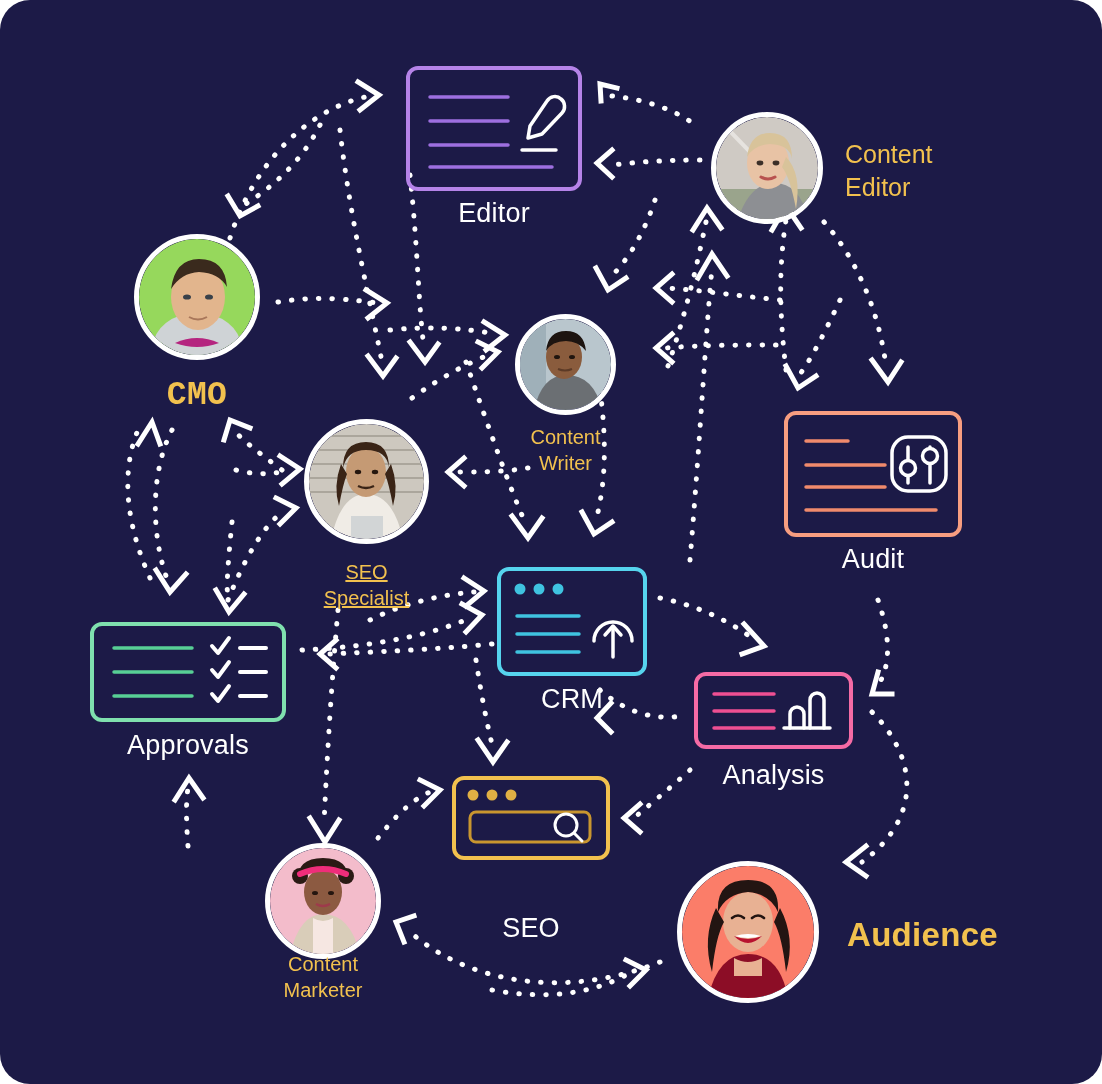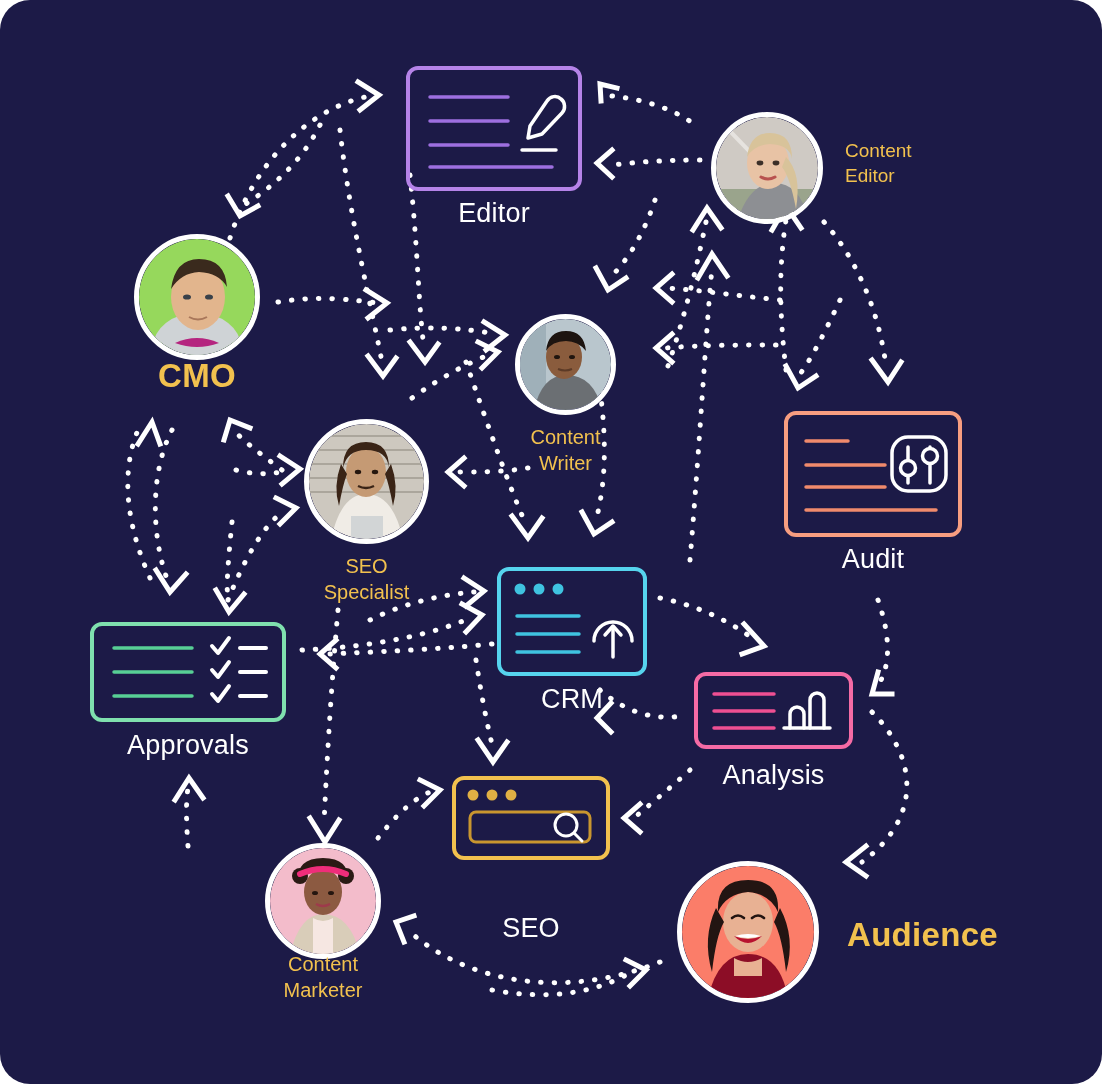--- a/index.html
+++ b/index.html
@@ -426,41 +426,41 @@
           <path d="M30,112 Q58,92 86,112 L86,120 L30,120 Z" fill="#cfd3d6"></path>
           <path d="M36,104 Q58,94 80,104 Q58,112 36,104 Z" fill="#b5257f"></path>
           <ellipse cx="59" cy="58" rx="27" ry="33" fill="#e2b58d"></ellipse>
           <path d="M32,50 Q36,20 60,20 Q86,20 88,48 Q80,34 60,33 Q42,34 32,50 Z" fill="#3a2a1d"></path>
           <ellipse cx="48" cy="58" rx="4" ry="2.6" fill="#39414a"></ellipse>
           <ellipse cx="70" cy="58" rx="4" ry="2.6" fill="#39414a"></ellipse>
           <path d="M50,78 Q59,83 68,78" stroke="#a9775a" stroke-width="2" fill="none"></path>
         </svg>
       </div>
     </div>
-    <div class="avatar-label below big" style="top:120px;">CMO</div>
+    <div class="avatar-label below big" style="top:140px;font-family:Liberation Mono, monospace;">CMO</div>
   </div>
 
   <div class="node" style="left:711px; top:112px;">
     <div class="avatar" style="width:112px; height:112px;">
       <div class="avatar-img">
         <svg width="102" height="102" viewBox="0 0 102 102">
           <rect width="102" height="102" fill="#cfcac4"></rect>
           <rect y="72" width="102" height="30" fill="#9aa48c"></rect>
           <line x1="8" y1="8" x2="62" y2="64" stroke="#e6e3df" stroke-width="4"></line>
           <path d="M22,102 Q34,66 58,66 Q84,66 92,102 Z" fill="#8d8f93"></path>
           <ellipse cx="52" cy="46" rx="21" ry="26" fill="#e8c3a5"></ellipse>
           <path d="M31,40 Q34,16 54,16 Q76,16 76,42 Q74,28 54,27 Q38,28 31,40 Z" fill="#d8c39a"></path>
           <path d="M70,40 Q86,56 80,92 Q74,60 66,50 Z" fill="#d8c39a"></path>
           <ellipse cx="44" cy="46" rx="3.4" ry="2.4" fill="#3b2f28"></ellipse>
           <ellipse cx="60" cy="46" rx="3.4" ry="2.4" fill="#3b2f28"></ellipse>
           <path d="M45,60 Q52,64 59,60" stroke="#b8524f" stroke-width="3" fill="none" stroke-linecap="round"></path>
         </svg>
       </div>
     </div>
-    <div class="avatar-label side" style="left:134px; top:26px; font-size:19px;">Content
+    <div class="avatar-label side" style="left:134px; top:26px; font-size:25px;">Content
 Editor</div>
   </div>
 
   <div class="node" style="left:515px; top:314px;">
     <div class="avatar" style="width:101px; height:101px;">
       <div class="avatar-img">
         <svg width="91" height="91" viewBox="0 0 91 91">
           <rect width="91" height="91" fill="#b9c6cd"></rect>
           <rect x="0" y="0" width="26" height="91" fill="#9fb0b9"></rect>
           <path d="M14,91 Q22,56 46,56 Q74,56 82,91 Z" fill="#6b6f73"></path>
@@ -492,21 +492,21 @@
           <path d="M34,44 Q34,18 57,18 Q80,18 80,44 Q78,26 57,26 Q38,26 34,44 Z" fill="#3a2416"></path>
           <path d="M32,40 Q24,62 30,82 Q34,60 38,50 Z" fill="#3a2416"></path>
           <path d="M82,40 Q90,62 84,82 Q80,60 76,50 Z" fill="#3a2416"></path>
           <ellipse cx="49" cy="48" rx="3.2" ry="2.2" fill="#26170e"></ellipse>
           <ellipse cx="66" cy="48" rx="3.2" ry="2.2" fill="#26170e"></ellipse>
           <path d="M49,62 Q57,66 65,62" stroke="#3a2416" stroke-width="2.4" fill="none"></path>
           <rect x="42" y="92" width="32" height="23" fill="#c8cdd0" opacity="0.75"></rect>
         </svg>
       </div>
     </div>
-    <div class="avatar-label below" style="top:134px;">SEO Specialist</div>
+    <div class="avatar-label below" style="top:140px;text-decoration:underline;">SEO Specialist</div>
   </div>
 
   <div class="node" style="left:265px; top:843px;">
     <div class="avatar" style="width:116px; height:116px;">
       <div class="avatar-img">
         <svg width="106" height="106" viewBox="0 0 106 106">
           <rect width="106" height="106" fill="#f3bccb"></rect>
           <path d="M20,106 Q30,66 53,66 Q80,66 90,106 Z" fill="#d9cdb9"></path>
           <path d="M43,70 Q53,76 63,70 L63,106 L43,106 Z" fill="#f6e7e2"></path>
           <ellipse cx="53" cy="44" rx="19" ry="23" fill="#8c5a41"></ellipse>

